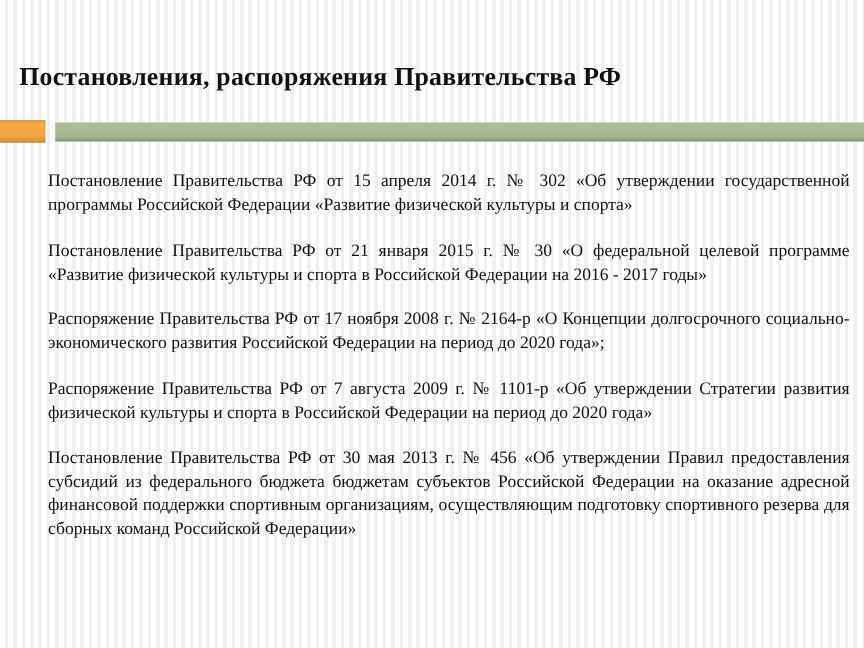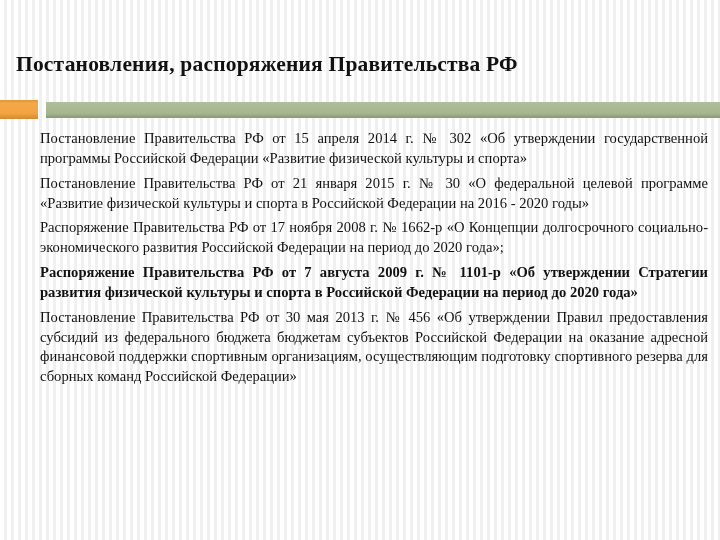--- a/index.html
+++ b/index.html
@@ -48,37 +48,37 @@
     height: 16px;
     background: linear-gradient(180deg, #aebf9a 0%, #a5b590 72%, #879771 100%);
   }
   .content {
     position: absolute;
     top: 124px;
     left: 40px;
     width: 668px;
   }
   .decree {
-    margin: 5px 0 5px 0;
+    margin: 18px 0 5px 0;
     font-size: 14.6px;
     line-height: 1.36;
     text-align: justify;
     text-align-last: left;
   }
   .decree.bold {
-    font-weight: bold;
+    font-weight: normal;
   }
 </style>
 </head>
 <body>
 
 <div class="slide">
   <h1 class="title">Постановления, распоряжения Правительства РФ</h1>
   <div class="accent-orange"></div>
   <div class="accent-green"></div>
   <div class="content">
       <p class="decree">Постановление Правительства РФ от 15 апреля 2014 г. № 302 «Об утверждении государственной программы Российской Федерации «Развитие физической культуры и спорта»</p>
-      <p class="decree">Постановление Правительства РФ от 21 января 2015 г. № 30 «О федеральной целевой программе «Развитие физической культуры и спорта в Российской Федерации на 2016 - 2020 годы»</p>
-      <p class="decree">Распоряжение Правительства РФ от 17 ноября 2008 г. № 1662-р «О Концепции долгосрочного социально-экономического развития Российской Федерации на период до 2020 года»;</p>
+      <p class="decree">Постановление Правительства РФ от 21 января 2015 г. № 30 «О федеральной целевой программе «Развитие физической культуры и спорта в Российской Федерации на 2016 - 2017 годы»</p>
+      <p class="decree">Распоряжение Правительства РФ от 17 ноября 2008 г. № 2164-р «О Концепции долгосрочного социально-экономического развития Российской Федерации на период до 2020 года»;</p>
       <p class="decree bold">Распоряжение Правительства РФ от 7 августа 2009 г. № 1101-р «Об утверждении Стратегии развития физической культуры и спорта в Российской Федерации на период до 2020 года»</p>
       <p class="decree">Постановление Правительства РФ от 30 мая 2013 г. № 456 «Об утверждении Правил предоставления субсидий из федерального бюджета бюджетам субъектов Российской Федерации на оказание адресной финансовой поддержки спортивным организациям, осуществляющим подготовку спортивного резерва для сборных команд Российской Федерации»</p>
     </div>
 </div>
 
 </body></html>

